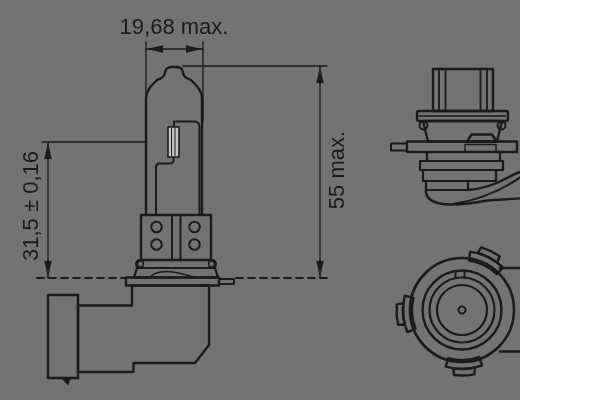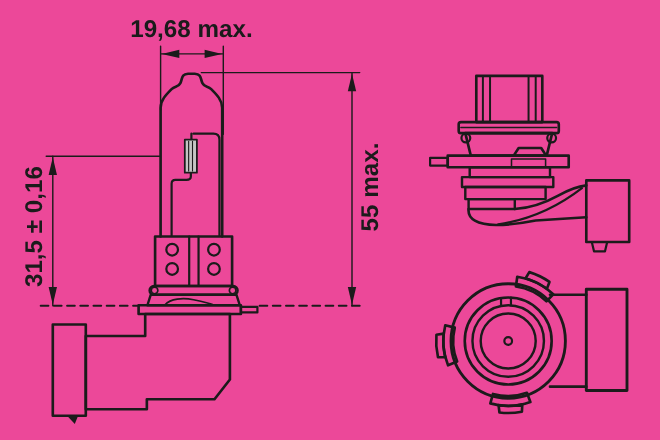--- a/index.html
+++ b/index.html
@@ -1,22 +1,21 @@
 <!DOCTYPE html>
 <html><head>
 <meta charset="utf-8">
 <style>
   html,body{margin:0;padding:0;background:#ffffff;}
   .stage{
     position:relative;
-    width:600px;height:400px;
-    background:#ec4899;
+    width:520px;height:400px;
+    background:#737373;
     font-family:"Liberation Sans",sans-serif;
     overflow:hidden;
-    font-weight:bold;
   }
   .stage svg{position:absolute;left:0;top:0;}
   .dim-label{
     position:absolute;
     color:#1b1b1b;
     font-size:22px;
     line-height:1;
     white-space:nowrap;
   }
   .dim-label.horiz{transform:translateX(-50%);}

